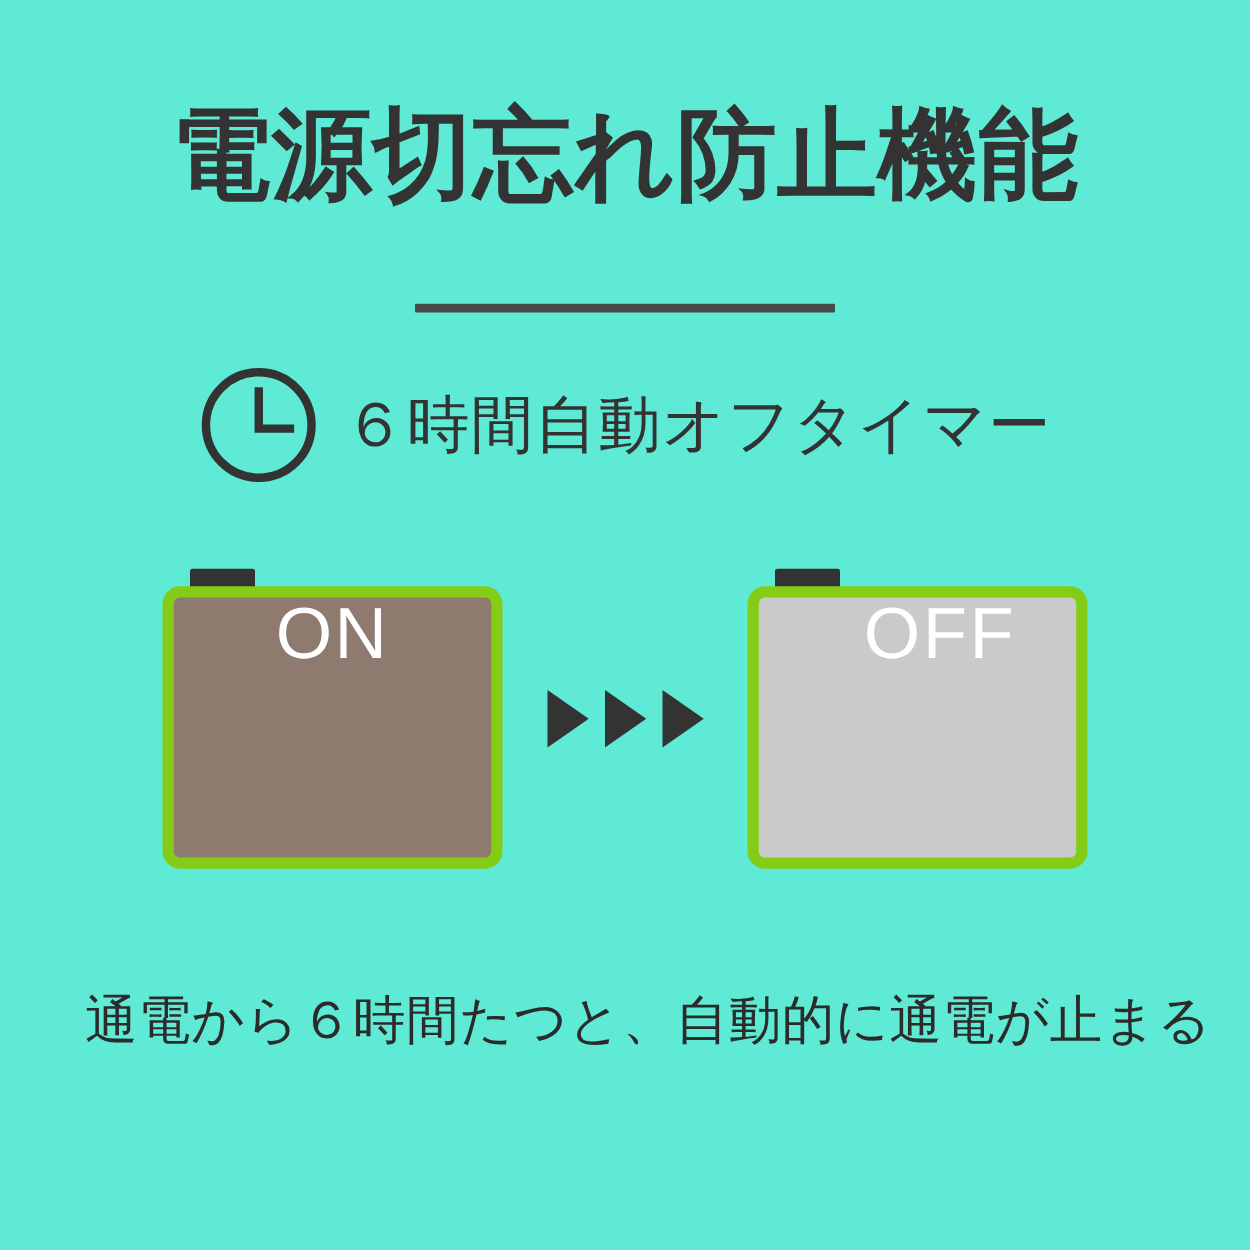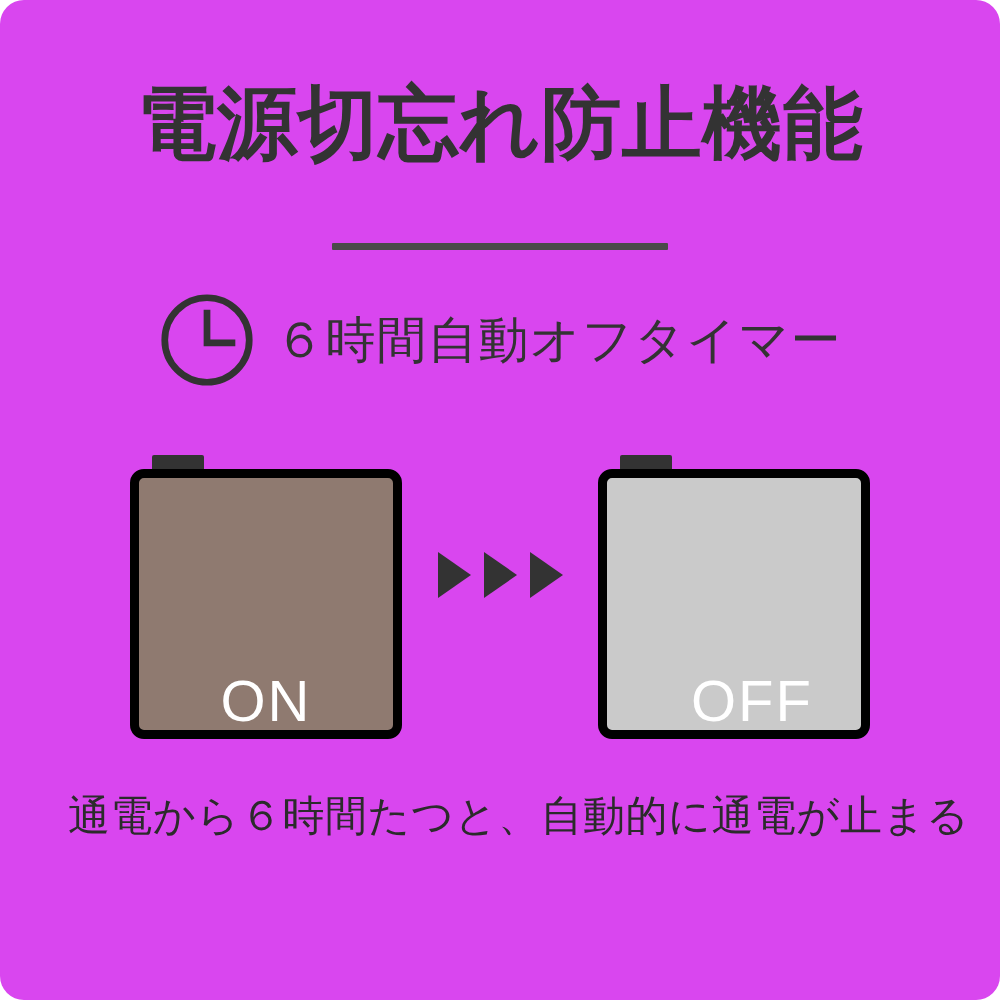--- a/index.html
+++ b/index.html
@@ -13,22 +13,21 @@
     position: relative;
     overflow: hidden;
     font-family: "Liberation Sans", "DejaVu Sans", sans-serif;
     color: #333333;
     -webkit-font-smoothing: antialiased;
   }
 
   .stage {
     position: absolute;
     inset: 0;
-    background: #d946ef;
-    border-radius: 24px;
+    background: #5eead4;
   }
 
   
   .title {
     position: absolute;
     left: 0;
     right: 0;
     top: 74px;
     text-align: center;
     font-size: 80px;
@@ -104,26 +103,26 @@
     height: 20px;
     background: #333333;
     border-radius: 2px 2px 0 0;
   }
 
   .device-body {
     position: absolute;
     left: 0;
     top: 14px;
     width: 272px;
-    height: 270px;
+    height: 226px;
     box-sizing: border-box;
-    border: 9px solid #000000;
+    border: 9px solid #84cc16;
     border-radius: 14px;
     display: flex;
-    align-items: flex-end;
+    align-items: flex-start;
     justify-content: center;
   }
   .device-body.on-body  { background: #8f7a70; }
   .device-body.off-body { background: #cacaca; padding-left: 36px; }
 
   .device-label {
     font-size: 58px;
     font-weight: 400;
     color: #ffffff;
     letter-spacing: 2px;

